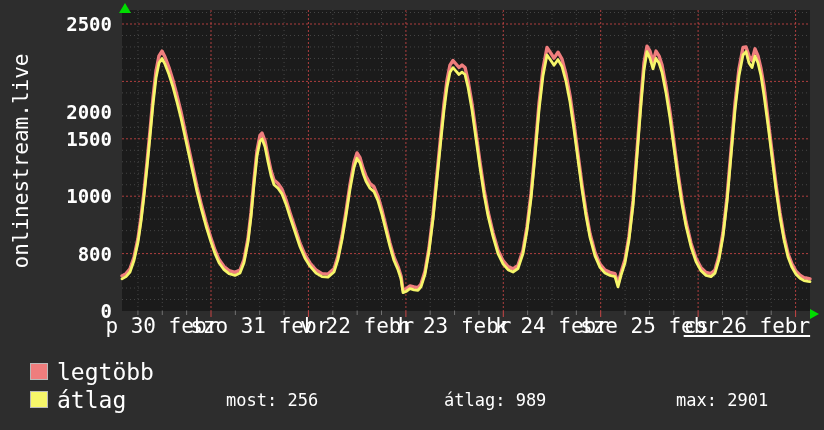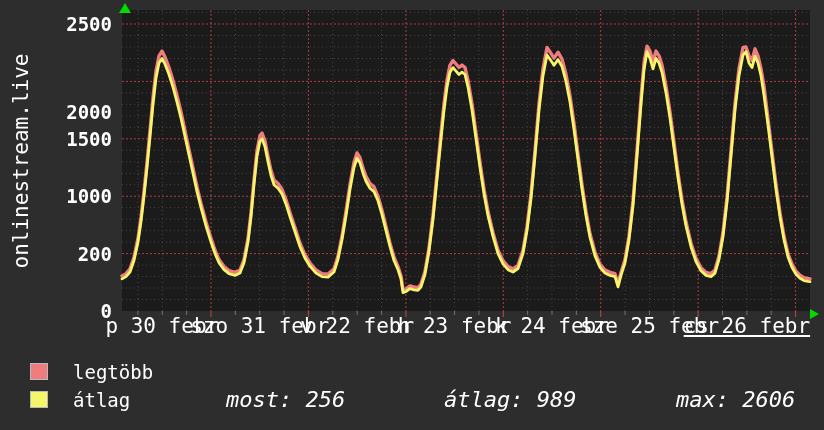--- a/index.html
+++ b/index.html
@@ -33,22 +33,22 @@
   }
   .arrow-right{
     position:absolute;left:810px;top:309px;width:0;height:0;
     border-top:5px solid transparent;border-bottom:5px solid transparent;
     border-left:9px solid #00dc00;
   }
   .swatch{
     position:absolute;left:30px;width:16px;height:15px;
     border:1px solid #b9b9b9;
   }
-  .legend-label{position:absolute;left:57px;font-size:19px;line-height:22px;white-space:pre;margin-left:16px;}
-  .stat{position:absolute;font-size:22px;line-height:22px;white-space:pre;font-style:italic;}
+  .legend-label{position:absolute;left:57px;font-size:23px;line-height:22px;white-space:pre;}
+  .stat{position:absolute;font-size:17px;line-height:22px;white-space:pre;}
 </style>
 </head>
 <body>
 
 <div class="screen">
 
   <div class="vtitle">onlinestream.live</div>
 
   <div class="plot" id="plot" style="background: rgb(27, 27, 27);">
     <svg id="chart-svg" width="688" height="308" viewBox="0 0 688 308">
@@ -134,21 +134,21 @@
         <line x1="478.7" y1="301" x2="478.7" y2="307" stroke="#c94545" stroke-width="1" opacity="1"></line>
         <line x1="576.1" y1="301" x2="576.1" y2="307" stroke="#c94545" stroke-width="1" opacity="1"></line>
         <line x1="673.6" y1="301" x2="673.6" y2="307" stroke="#c94545" stroke-width="1" opacity="1"></line>
         <polyline points="0.0,265.9 4.0,263.6 8.0,258.9 12.0,247.2 16.0,228.4 19.0,207.3 22.0,181.6 25.0,152.3 28.0,120.8 31.0,87.9 34.0,61.0 37.0,45.8 40.0,41.1 43.0,47.0 47.0,57.5 51.0,70.4 55.0,85.6 59.0,101.9 63.0,120.8 67.0,139.5 71.0,158.2 75.0,176.9 79.0,193.3 84.0,212.0 89.0,228.4 93.0,240.2 97.0,249.6 102.0,256.6 107.0,260.6 113.0,262.4 118.0,260.0 122.0,249.6 126.0,228.4 129.0,202.7 132.0,169.9 135.0,140.6 138.0,125.4 140.0,123.1 143.0,131.2 146.0,146.5 149.0,160.5 152.0,169.9 156.0,173.5 160.0,179.3 164.0,189.8 168.0,202.7 173.0,217.9 178.0,233.2 183.0,244.9 188.0,253.0 194.0,260.0 200.0,263.6 206.0,264.1 212.0,258.9 216.0,246.0 220.0,226.2 224.0,201.5 228.0,174.6 232.0,152.3 235.0,142.9 238.0,147.6 241.0,158.2 244.0,166.3 248.0,173.5 252.0,176.9 256.0,186.3 260.0,200.3 264.0,216.7 268.0,233.2 272.0,247.2 276.0,256.6 279.0,265.9 281.0,280.0 284.0,278.8 288.0,275.9 292.0,277.0 296.0,277.6 299.0,274.1 303.0,261.3 307.0,237.9 311.0,205.0 315.0,164.0 319.0,123.1 322.0,93.8 325.0,70.4 328.0,55.1 331.0,50.5 334.0,54.0 337.0,57.5 340.0,55.1 343.0,57.5 346.0,70.4 350.0,93.8 354.0,123.1 358.0,152.3 362.0,179.3 366.0,201.5 371.0,222.6 376.0,240.2 381.0,250.7 386.0,256.6 391.0,258.9 396.0,255.4 401.0,240.2 405.0,216.7 409.0,183.9 413.0,140.6 417.0,93.8 421.0,58.7 425.0,37.5 429.0,43.4 432.0,48.1 436.0,42.2 440.0,49.2 444.0,64.5 448.0,85.6 452.0,113.6 456.0,144.2 460.0,174.6 464.0,201.5 468.0,223.7 473.0,242.5 478.0,254.2 483.0,260.0 488.0,262.4 493.0,263.6 496.0,274.1 499.0,262.4 503.0,249.6 507.0,226.2 511.0,191.0 515.0,140.6 519.0,87.9 522.0,52.8 525.0,36.2 528.0,41.1 531.0,51.7 534.0,41.1 537.0,45.8 540.0,55.1 544.0,76.2 548.0,101.9 552.0,132.5 556.0,162.9 560.0,189.8 564.0,212.0 569.0,233.2 574.0,248.3 579.0,257.7 584.0,262.4 589.0,263.6 593.0,260.0 597.0,246.0 601.0,222.6 605.0,187.5 609.0,140.6 613.0,93.8 617.0,58.7 621.0,37.5 624.0,37.0 627.0,45.8 630.0,50.5 633.0,38.8 636.0,45.8 639.0,58.7 642.0,76.2 646.0,109.1 650.0,141.8 654.0,174.6 658.0,202.7 662.0,226.2 666.0,243.7 670.0,254.2 674.0,261.3 678.0,265.3 682.0,267.7 686.0,268.5 688.0,268.9" fill="none" stroke="#ef7d7d" stroke-width="3.4" stroke-linejoin="round" stroke-linecap="round"></polyline>
         <polyline points="0.0,268.9 4.0,266.6 8.0,262.0 12.0,250.5 16.0,232.1 19.0,211.5 22.0,186.2 25.0,157.5 28.0,126.5 31.0,94.4 34.0,68.0 37.0,53.0 40.0,48.4 43.0,54.2 47.0,64.5 51.0,77.1 55.0,92.1 59.0,108.1 63.0,126.5 67.0,144.9 71.0,163.2 75.0,181.6 79.0,197.7 84.0,216.0 89.0,232.1 93.0,243.6 97.0,252.8 102.0,259.7 107.0,263.7 113.0,265.4 118.0,263.1 122.0,252.8 126.0,232.1 129.0,206.9 132.0,174.7 135.0,146.0 138.0,131.1 140.0,128.8 143.0,136.8 146.0,151.8 149.0,165.5 152.0,174.7 156.0,178.2 160.0,183.9 164.0,194.2 168.0,206.9 173.0,221.8 178.0,236.7 183.0,248.2 188.0,256.2 194.0,263.1 200.0,266.6 206.0,267.1 212.0,262.0 216.0,249.3 220.0,229.8 224.0,205.7 228.0,179.3 232.0,157.5 235.0,148.3 238.0,152.9 241.0,163.2 244.0,171.3 248.0,178.2 252.0,181.6 256.0,190.8 260.0,204.6 264.0,220.6 268.0,236.7 272.0,250.5 276.0,259.7 279.0,268.9 281.0,282.6 284.0,281.5 288.0,278.6 292.0,279.8 296.0,280.3 299.0,276.9 303.0,264.3 307.0,241.3 311.0,209.2 315.0,169.0 319.0,128.8 322.0,100.1 325.0,77.1 328.0,62.2 331.0,57.6 334.0,61.1 337.0,64.5 340.0,62.2 343.0,64.5 346.0,77.1 350.0,100.1 354.0,128.8 358.0,157.5 362.0,183.9 366.0,205.7 371.0,226.4 376.0,243.6 381.0,253.9 386.0,259.7 391.0,262.0 396.0,258.5 401.0,243.6 405.0,220.6 409.0,188.5 413.0,146.0 417.0,100.1 421.0,65.7 425.0,45.0 429.0,50.7 432.0,55.3 436.0,49.6 440.0,56.5 444.0,71.4 448.0,92.1 452.0,119.6 456.0,149.5 460.0,179.3 464.0,205.7 468.0,227.5 473.0,245.9 478.0,257.4 483.0,263.1 488.0,265.4 493.0,266.6 496.0,276.9 499.0,265.4 503.0,252.8 507.0,229.8 511.0,195.4 515.0,146.0 519.0,94.4 522.0,59.9 525.0,41.6 528.0,48.4 531.0,58.8 534.0,48.4 537.0,53.0 540.0,62.2 544.0,82.9 548.0,108.1 552.0,138.0 556.0,167.8 560.0,194.2 564.0,216.0 569.0,236.7 574.0,251.6 579.0,260.8 584.0,265.4 589.0,266.6 593.0,263.1 597.0,249.3 601.0,226.4 605.0,191.9 609.0,146.0 613.0,100.1 617.0,65.7 621.0,45.0 624.0,41.6 627.0,53.0 630.0,57.6 633.0,46.1 636.0,53.0 639.0,65.7 642.0,85.2 646.0,115.0 650.0,147.2 654.0,179.3 658.0,206.9 662.0,229.8 666.0,247.0 670.0,257.4 674.0,264.3 678.0,268.3 682.0,270.6 686.0,271.4 688.0,271.6" fill="none" stroke="#f6f66a" stroke-width="2.8" stroke-linejoin="round" stroke-linecap="round"></polyline>
       </svg>
   </div>
 
   <div id="y-ticks">
       <span class="ytick" style="top: 300px;">0</span>
-      <span class="ytick" style="top: 242.601px;">200</span>
+      <span class="ytick" style="top: 242.601px;">800</span>
       <span class="ytick" style="top: 185.202px;">1000</span>
       <span class="ytick" style="top: 127.803px;">1500</span>
       <span class="ytick" style="top: 70.4043px; margin-top: 31px;">2000</span>
       <span class="ytick" style="top: 13.0053px;">2500</span>
     </div>
   <div id="x-labels">
       <span class="xlabel" style="left: 162.3px;">p 30 febr</span>
       <span class="xlabel" style="left: 259.7px;">szo 31 febr</span>
       <span class="xlabel" style="left: 357.2px;">v 22 febr</span>
       <span class="xlabel" style="left: 454.6px; text-align: center;">h 23 febr</span>
@@ -162,16 +162,16 @@
 
   <div class="legend">
     <div class="swatch" id="swatch-max" style="top: 363px; background: rgb(239, 125, 125);"></div>
     <div class="legend-label" style="top:361px;">legtöbb</div>
 
     <div class="swatch" id="swatch-avg" style="top: 391px; background: rgb(246, 246, 106);"></div>
     <div class="legend-label" style="top:389px;">átlag</div>
 
     <div class="stat" style="top:389px;left:226px;">most: 256</div>
     <div class="stat" style="top:389px;left:444px;">átlag: 989</div>
-    <div class="stat" style="top:389px;left:676px;">max: 2606</div>
+    <div class="stat" style="top:389px;left:676px;">max: 2901</div>
   </div>
 
 </div>
 
 </body></html>

